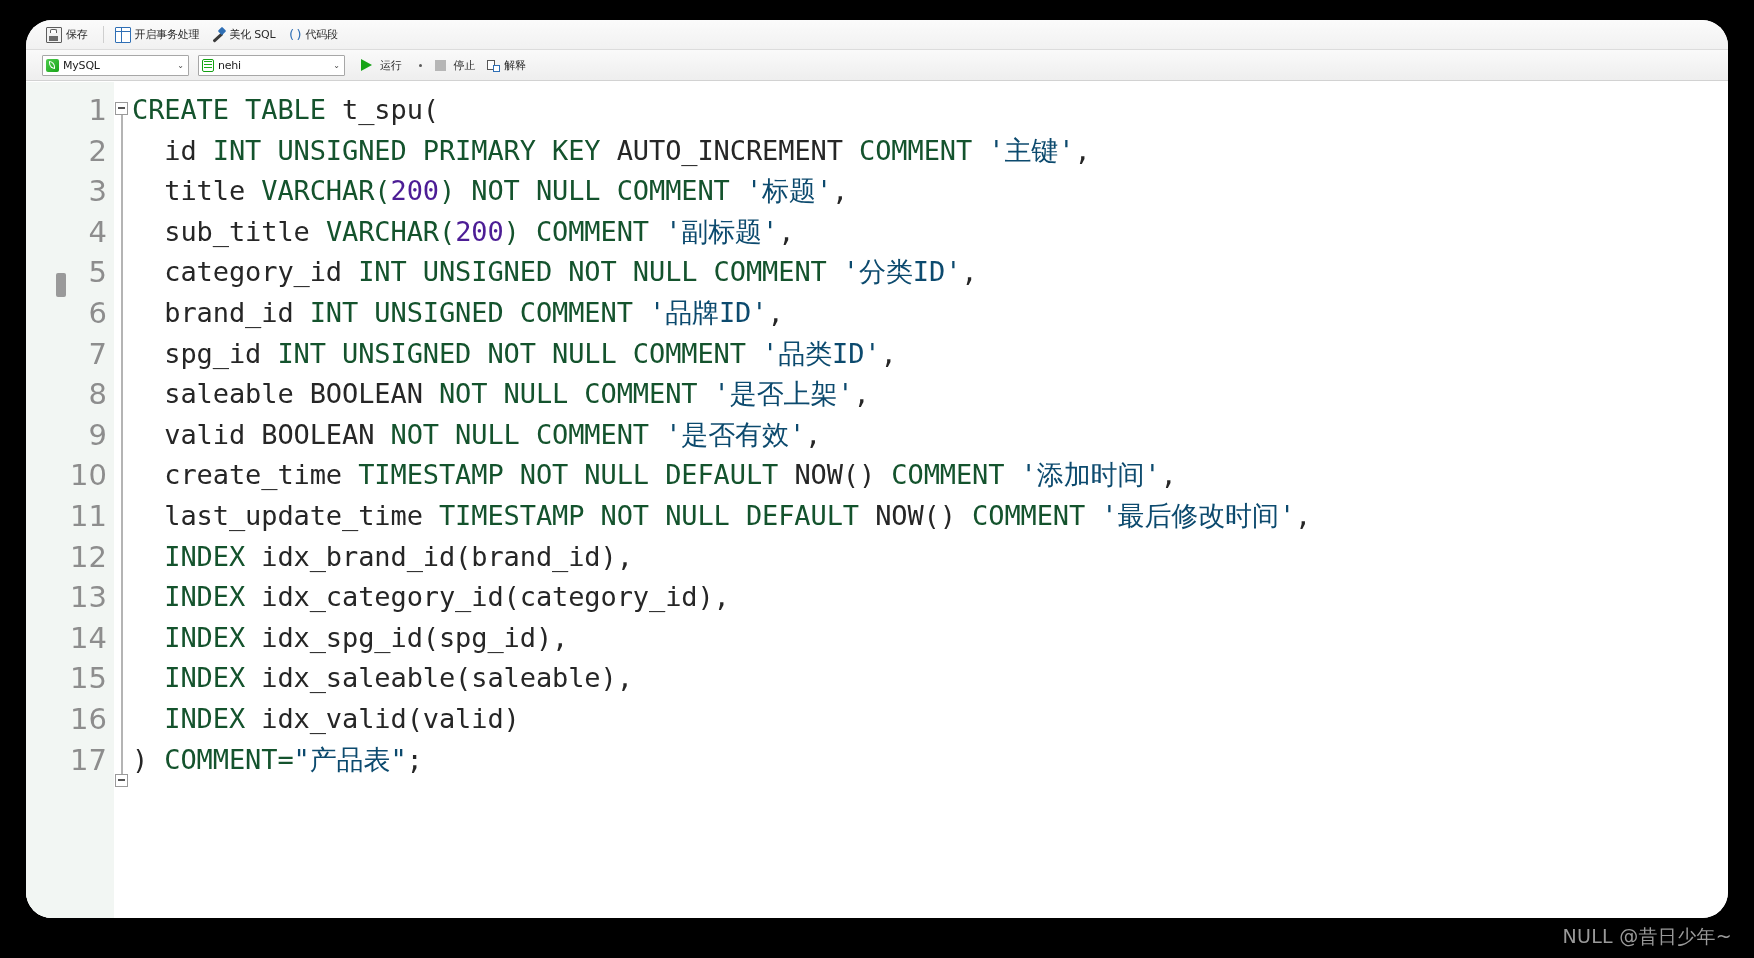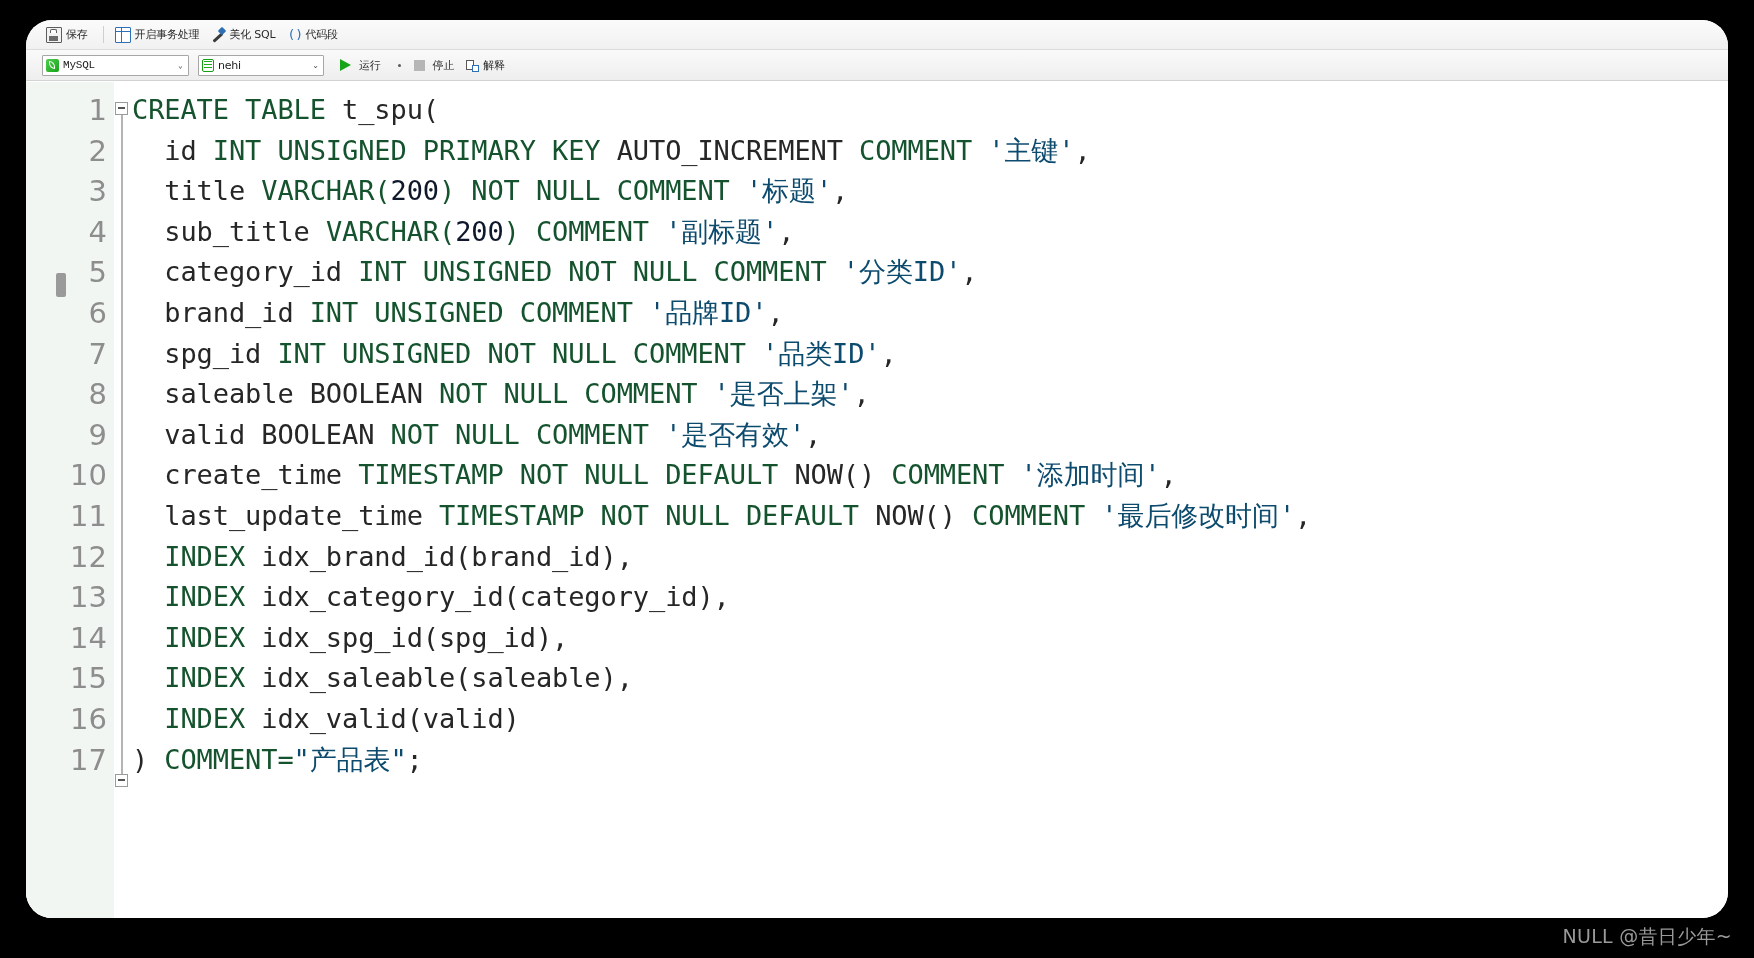--- a/index.html
+++ b/index.html
@@ -156,22 +156,22 @@
     display: flex;
     align-items: center;
     height: 21px;
     background: #ffffff;
     border: 1px solid #a7a7a7;
     border-radius: 1px;
     padding: 0 0 0 3px;
     box-sizing: border-box;
     cursor: default;
   }
-  .combo-mysql { width: 147px; margin-right: 9px; font-family: Liberation Mono, monospace; }
-  .combo-db    { width: 126px; margin-right: 12px; justify-content: center; }
+  .combo-mysql { width: 147px; margin-right: 9px; }
+  .combo-db    { width: 147px; margin-right: 12px; justify-content: center; }
   .combo-text {
     font-size: 11px;
     color: #1c1c1c;
     margin-left: 4px;
     flex: 1;
     white-space: nowrap;
     overflow: hidden;
     letter-spacing: -0.2px;
   }
   .combo-arrow {
@@ -356,21 +356,21 @@
     height: 40.6px;
     line-height: 40.6px;
     font-family: "DejaVu Sans Mono", monospace;
     font-size: 27px;
     letter-spacing: -0.1px;
     white-space: pre;
     color: #1a1a1a;
   }
   .kw  { color: #14532d; }
   .id  { color: #262626; margin-top: 36px; }
-  .num { color: #0f172a; }
+  .num { color: #4c1d95; }
   .str { color: #0c4a6e; }
   .pn  { color: #262626; }
 
   
   #left-nub {
     position: absolute;
     left: 30px;
     top: 253px;
     width: 10px;
     height: 24px;

